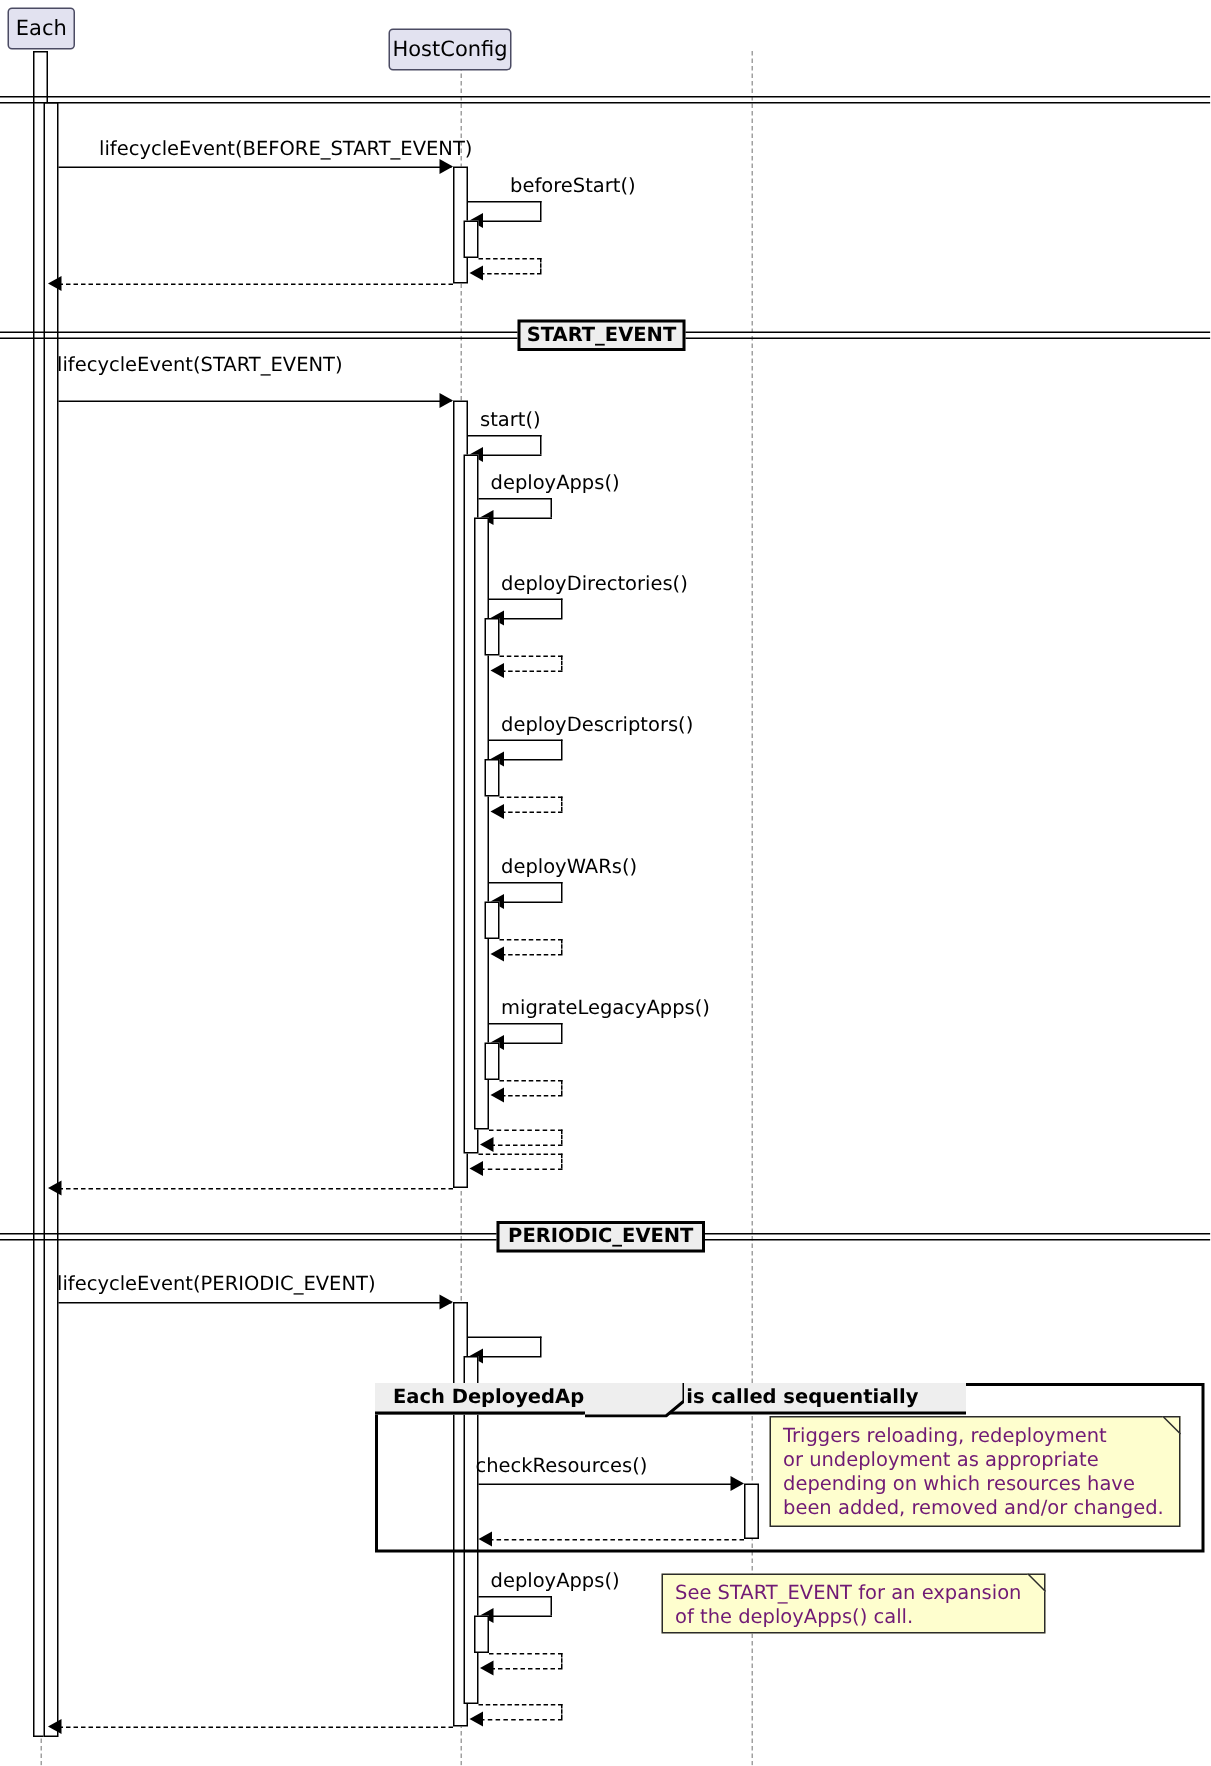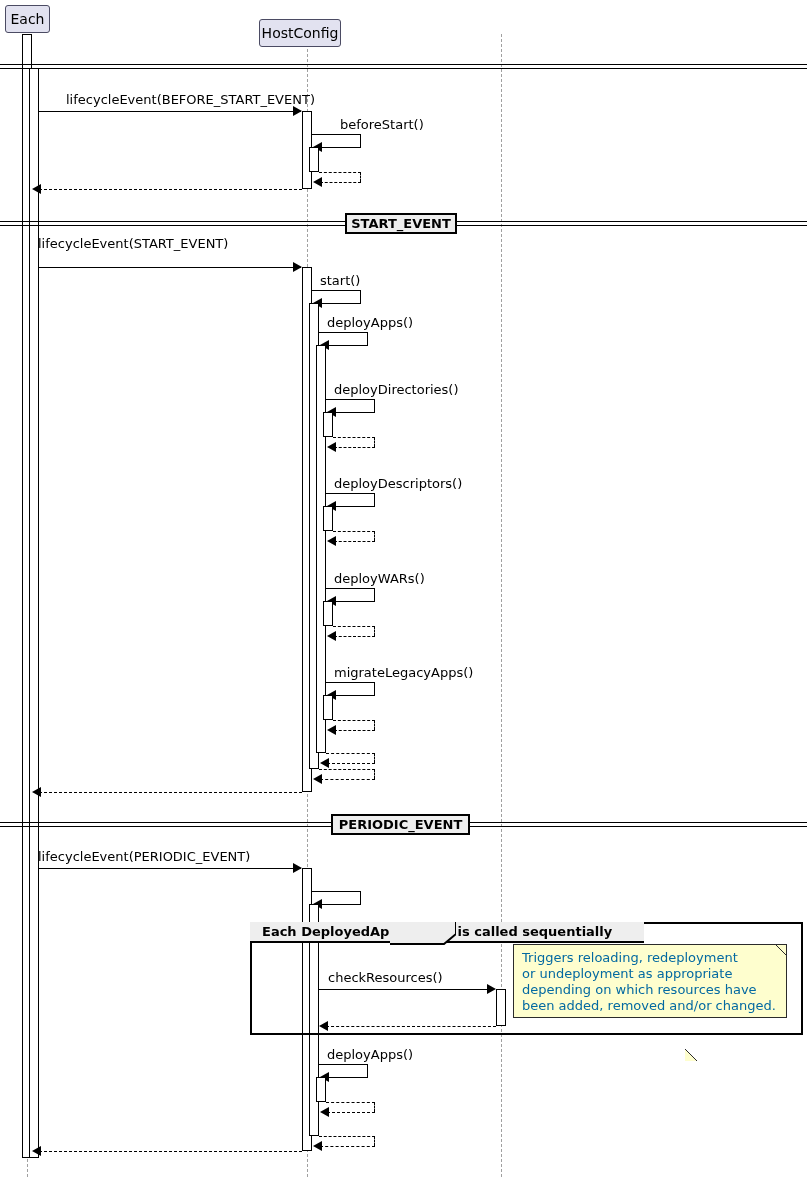--- a/index.html
+++ b/index.html
@@ -47,21 +47,21 @@
   .group-frame{position:absolute;box-sizing:border-box;border:2px solid #000;background:transparent;}
   .group-header{
     position:absolute;box-sizing:border-box;background:#EEEEEE;border-right:2px solid #000;
     border-bottom:2px solid #000;font-size:13px;font-weight:bold;color:#000;
     display:flex;align-items:center;padding:0 8px 0 12px;white-space:nowrap;
   }
 
   
   .note{
     position:absolute;box-sizing:border-box;background:#FEFECE;border:1px solid #2B2B2B;
-    font-size:13px;color:#0369a1;line-height:16px;padding:5px 8px 5px 8px;white-space:pre-line;
+    font-size:13px;color:#701a75;line-height:16px;padding:5px 8px 5px 8px;white-space:pre-line;
   }
 </style>
 </head>
 <body>
 
 <div id="canvas">
 
   <div class="lifeline" style="left:27px;top:34px;height:1143px;"></div>
   <div class="lifeline" style="left:307px;top:34px;height:1143px;"></div>
   <div class="lifeline" style="left:501px;top:34px;height:1143px;"></div>
@@ -197,21 +197,21 @@
 
   <div class="group-frame" style="left:250px;top:922px;width:553px;height:113px;"></div>
   <div class="group-header" style="left:250px;top:922px;width:139px;height:21px;"></div>
   <div class="group-header" style="left:250px;top:922px;width:394px;height:21px;border-right:none;">Each DeployedApplication is called sequentially</div>
 
   <svg style="position:absolute;left:390px;top:922px;width:66px;height:23px;" viewBox="0 0 66 23">
     <path d="M0,0 L66,0 L66,12 L54,22 L0,22 Z" fill="#EEEEEE" stroke="none"></path>
     <path d="M66,0 L66,12 L54,22 L0,22" fill="none" stroke="#000" stroke-width="2"></path>
   </svg>
 
-  <div class="msg-label" style="left:328px;top:971px;">checkResources()</div>
+  <div class="msg-label" style="left:317px;top:971px;">checkResources()</div>
   <div class="msg-line" style="left:319px;top:989px;width:174px;"></div>
   <div class="arrow right" style="left:487px;top:984px;"></div>
 
   <div class="act" style="left:496px;top:989px;width:10px;height:37px;"></div>
 
   <div class="msg-line ret" style="left:326px;top:1026px;width:170px;"></div>
   <div class="arrow left" style="left:319px;top:1021px;"></div>
 
   <div class="note" style="left:513px;top:944px;width:274px;height:74px;">Triggers reloading, redeployment
 or undeployment as appropriate
@@ -222,20 +222,22 @@
     <path d="M0,0 L12,12" fill="none" stroke="#2B2B2B" stroke-width="1"></path>
   </svg>
 
   <div class="msg-label" style="left:327px;top:1048px;">deployApps()</div>
   <div class="msg-line" style="left:319px;top:1064px;width:49px;"></div>
   <div class="msg-vert" style="left:367px;top:1064px;height:13px;"></div>
   <div class="msg-line" style="left:327px;top:1077px;width:41px;"></div>
   <div class="arrow left" style="left:320px;top:1072px;"></div>
   <div class="act" style="left:316px;top:1077px;width:10px;height:25px;"></div>
 
+  <div class="note" style="left:441px;top:1049px;width:256px;height:40px;">See START_EVENT for an expansion
+of the deployApps() call.</div>
   <svg style="position:absolute;left:685px;top:1049px;width:13px;height:13px;" viewBox="0 0 13 13">
     <path d="M0,0 L12,12 L0,12 Z" fill="#FEFECE" stroke="none"></path>
     <path d="M0,0 L12,12" fill="none" stroke="#2B2B2B" stroke-width="1"></path>
   </svg>
 
   <div class="msg-line ret" style="left:326px;top:1102px;width:49px;"></div>
   <div class="msg-vert ret" style="left:374px;top:1102px;height:10px;"></div>
   <div class="msg-line ret" style="left:327px;top:1112px;width:48px;"></div>
   <div class="arrow left" style="left:320px;top:1107px;"></div>
 

